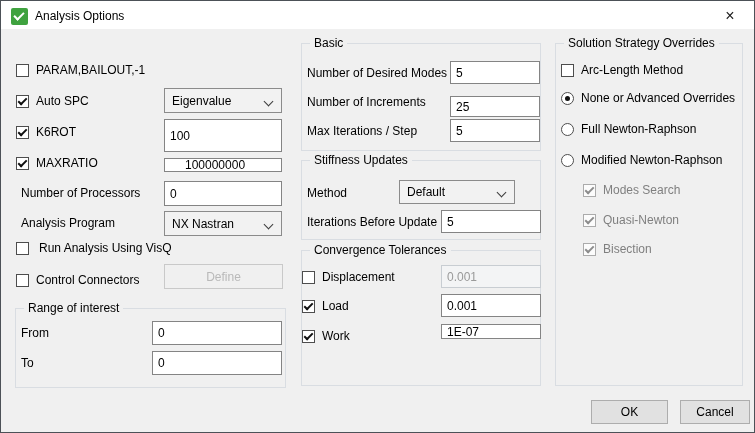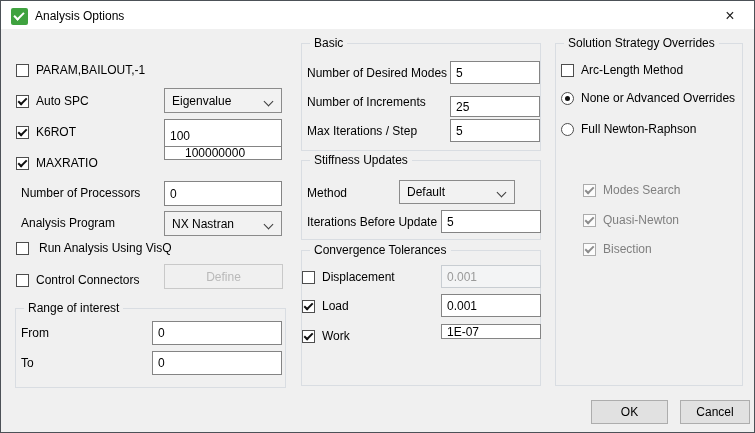--- a/index.html
+++ b/index.html
@@ -67,21 +67,21 @@
   </div>
   <div class="row" style="left:15px;top:123px;">
     <span class="checkbox checked"></span>
     <span>K6ROT</span>
   </div>
   <input class="field" style="left: 163px; top: 118px; width: 118px; height: 33px;" value="100">
   <div class="row" style="left:15px;top:154px;">
     <span class="checkbox checked"></span>
     <span>MAXRATIO</span>
   </div>
-  <input class="field" style="left: 163px; top: 145px; width: 118px; height: 14px; padding-left: 20px;" value="100000000">
+  <input class="field" style="left: 163px; top: 157px; width: 118px; height: 14px; padding-left: 20px;" value="100000000">
   <span class="lbl" style="left:20px;top:184px;">Number of Processors</span>
   <input class="field" style="left: 163px; top: 180px; width: 118px; height: 25px;" value="0">
   <span class="lbl" style="left:20px;top:214px;">Analysis Program</span>
   <div class="combo" style="left:163px;top:210px;width:118px;height:25px;">
     <span>NX Nastran</span>
     <span class="chevron" style="top:9px;"></span>
   </div>
   <div class="row" style="left:15px;top:239px;gap:10px;">
     <span class="checkbox"></span>
     <span>Run Analysis Using VisQ</span>
@@ -148,20 +148,24 @@
     <span>Arc-Length Method</span>
   </div>
   <div class="row" style="left:560px;top:89px;">
     <span class="radio checked"></span>
     <span>None or Advanced Overrides</span>
   </div>
   <div class="row" style="left:560px;top:120px;">
     <span class="radio"></span>
     <span>Full Newton-Raphson</span>
   </div>
+  <div class="row" style="left:560px;top:151px;">
+    <span class="radio"></span>
+    <span>Modified Newton-Raphson</span>
+  </div>
   <div class="row" style="left:582px;top:181px;">
     <span class="checkbox disabled checked"></span>
     <span class="dim">Modes Search</span>
   </div>
   <div class="row" style="left:582px;top:211px;">
     <span class="checkbox disabled checked"></span>
     <span class="dim">Quasi-Newton</span>
   </div>
   <div class="row" style="left:582px;top:240px;">
     <span class="checkbox disabled checked"></span>

